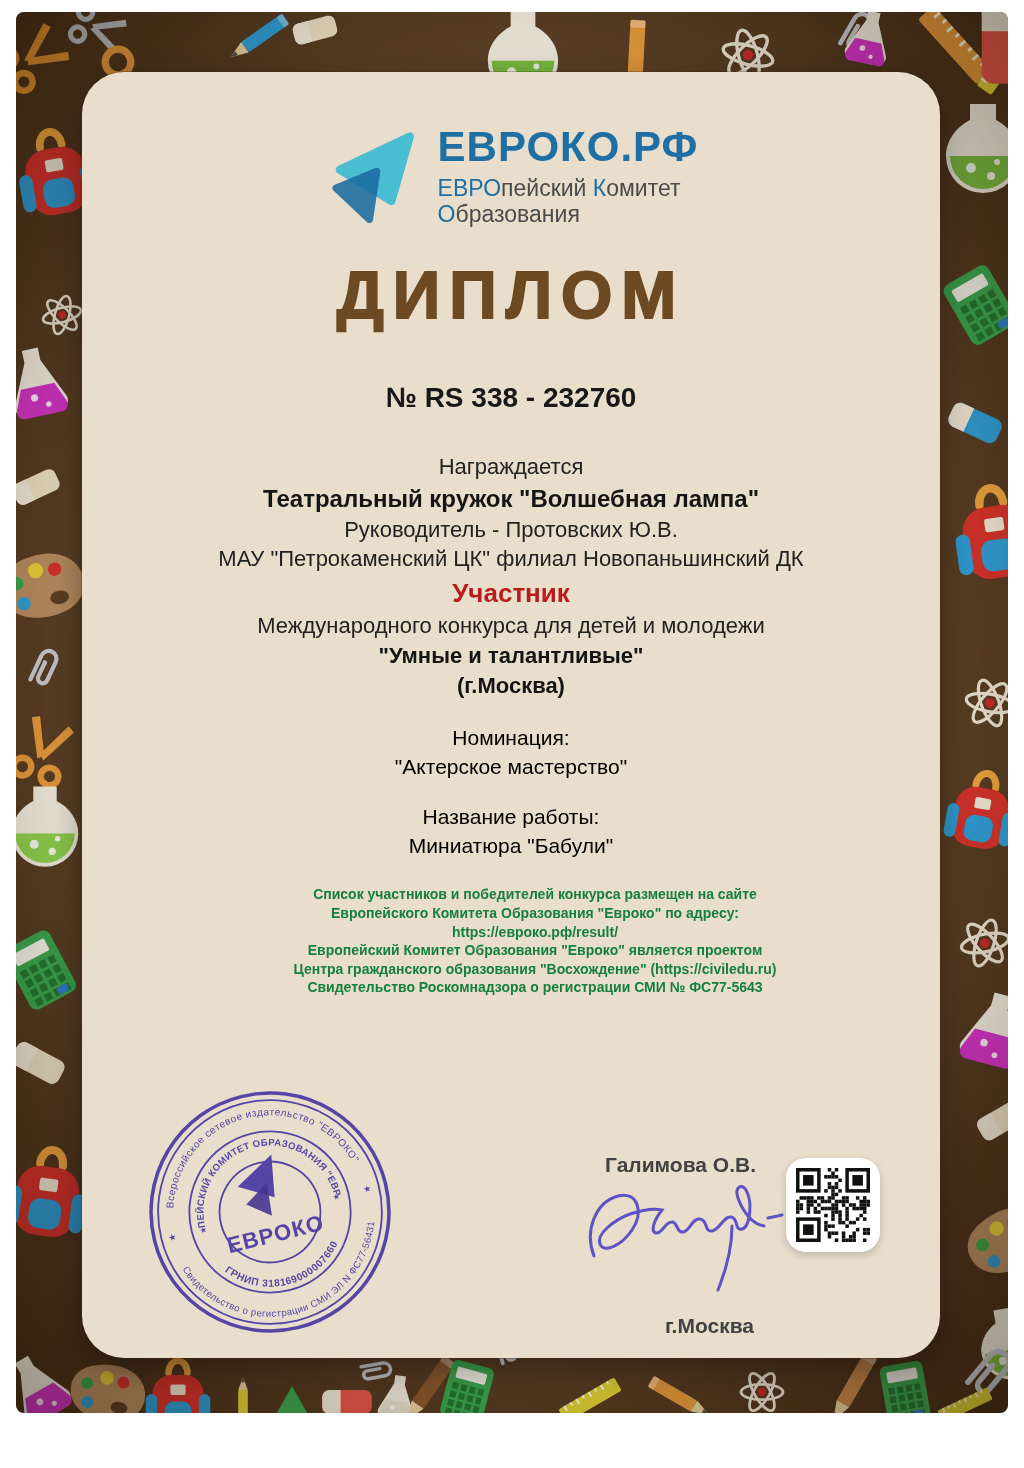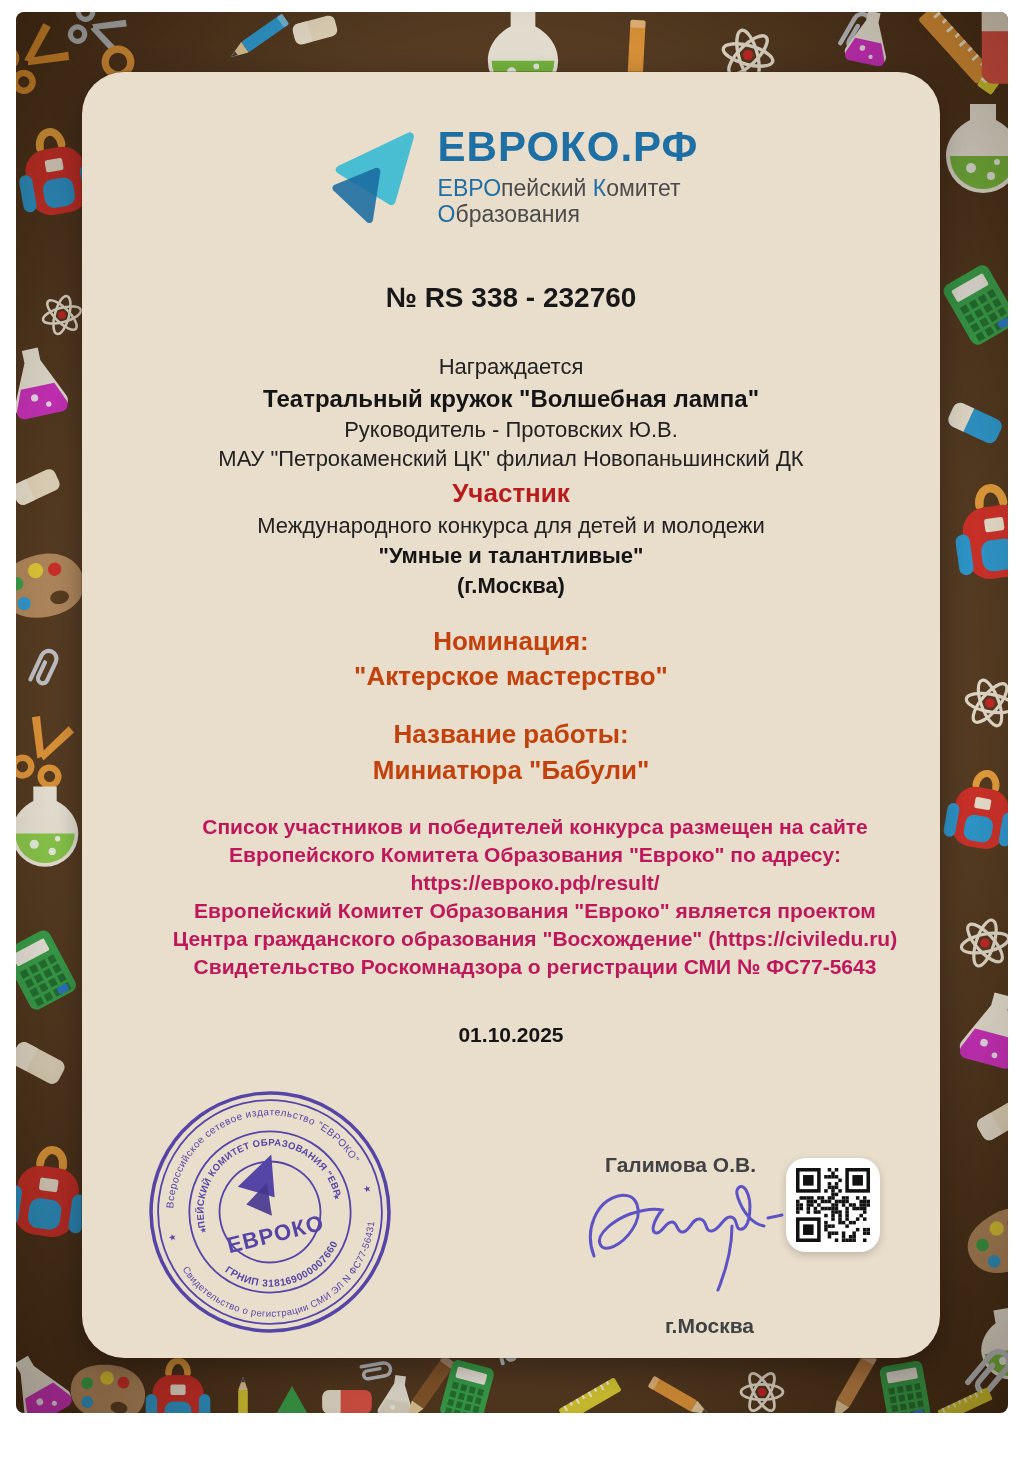--- a/index.html
+++ b/index.html
@@ -27,23 +27,23 @@
   }
   .number { margin-top:54px; font-size:28px; font-weight:700; color:#181818; }
 
   .block-main { margin-top:38px; }
   .l-reg  { font-size:22px; font-weight:400; line-height:1.35; color:#222; }
   .l-bold { font-size:24px; font-weight:700; line-height:1.38; color:#151515; }
   .l-status { font-size:26px; font-weight:700; line-height:1.35; color:#b91c1c; margin-top:2px; }
   .l-bold2 { font-size:22px; font-weight:700; line-height:1.38; color:#151515; }
 
   .block-nom { margin-top:22px; }
-  .l-nom { font-size:26px; font-weight:700; line-height:1.38; color:#c2410c; }
-
-  .footnote { margin-top:24px; font-size:21px; font-weight:700; line-height:1.33; color:#be185d;padding-left:48px; }
+  .l-nom { font-size:21px; font-weight:400; line-height:1.38; color:#000000; }
+
+  .footnote { margin-top:24px; font-size:14px; font-weight:700; line-height:1.33; color:#15803d;padding-left:48px; }
   .date { margin-top:42px; font-size:21px; font-weight:700; color:#151515; }
 
   .stamp { position:absolute; left:62px; top:1014px; width:252px; height:252px; opacity:.93; }
 
   .sig-block { position:absolute; right:184px; top:1076px; text-align:right; color:#424242; }
   .sig-role { font-size:21px; font-weight:700; white-space:nowrap; }
   .sig-name { font-size:21px; font-weight:700; margin-top:5px; }
   .sig-city { position:absolute; right:186px; top:1242px; font-size:21px; font-weight:700; color:#424242; }
   .sig-ink { position:absolute; left:498px; top:1100px; width:210px; height:126px; }
 
@@ -222,20 +222,21 @@
             <div>
               <span class="lt-blue">ЕВРО</span><span>пейский </span><span class="lt-blue">К</span><span>омитет</span>
             </div>
             <div>
               <span class="lt-blue">О</span><span>бразования</span>
             </div>
           </div>
         </div>
       </div>
 
+      <div class="title">ДИПЛОМ</div>
       <div class="number">№ RS 338 - 232760</div>
 
       <div class="block-main">
         <div class="l-reg">Награждается</div>
         <div class="l-bold">Театральный кружок "Волшебная лампа"</div>
         <div class="l-reg">Руководитель - Протовских Ю.В.</div>
         <div class="l-reg">МАУ "Петрокаменский ЦК" филиал Новопаньшинский ДК</div>
         <div class="l-status">Участник</div>
         <div class="l-reg">Международного конкурса для детей и молодежи</div>
         <div class="l-bold2">"Умные и талантливые"</div>
@@ -254,21 +255,20 @@
 
       <div class="footnote">
         <div>Список участников и победителей конкурса размещен на сайте</div>
         <div>Европейского Комитета Образования "Евроко" по адресу:</div>
         <div>https://евроко.рф/result/</div>
         <div>Европейский Комитет Образования "Евроко" является проектом</div>
         <div>Центра гражданского образования "Восхождение" (https://civiledu.ru)</div>
         <div>Свидетельство Роскомнадзора о регистрации СМИ № ФС77-5643</div>
       </div>
 
-      <div class="date">01.10.2025</div>
 
       <svg class="stamp" viewBox="0 0 250 250">
         <defs>
           <path id="arcA" d="M 29 125 A 96 96 0 0 1 221 125"></path>
           <path id="arcB" d="M 21 125 A 104 104 0 0 0 229 125"></path>
           <path id="arcC" d="M 59 125 A 66 66 0 0 1 191 125"></path>
           <path id="arcD" d="M 51 125 A 74 74 0 0 0 199 125"></path>
         </defs>
         <g transform="rotate(-14 125 125)" fill="#4a3aa4" stroke="none" font-family="Liberation Sans, sans-serif">
           <circle cx="125" cy="125" r="118" fill="none" stroke="#4a3aa4" stroke-width="3.5"></circle>

